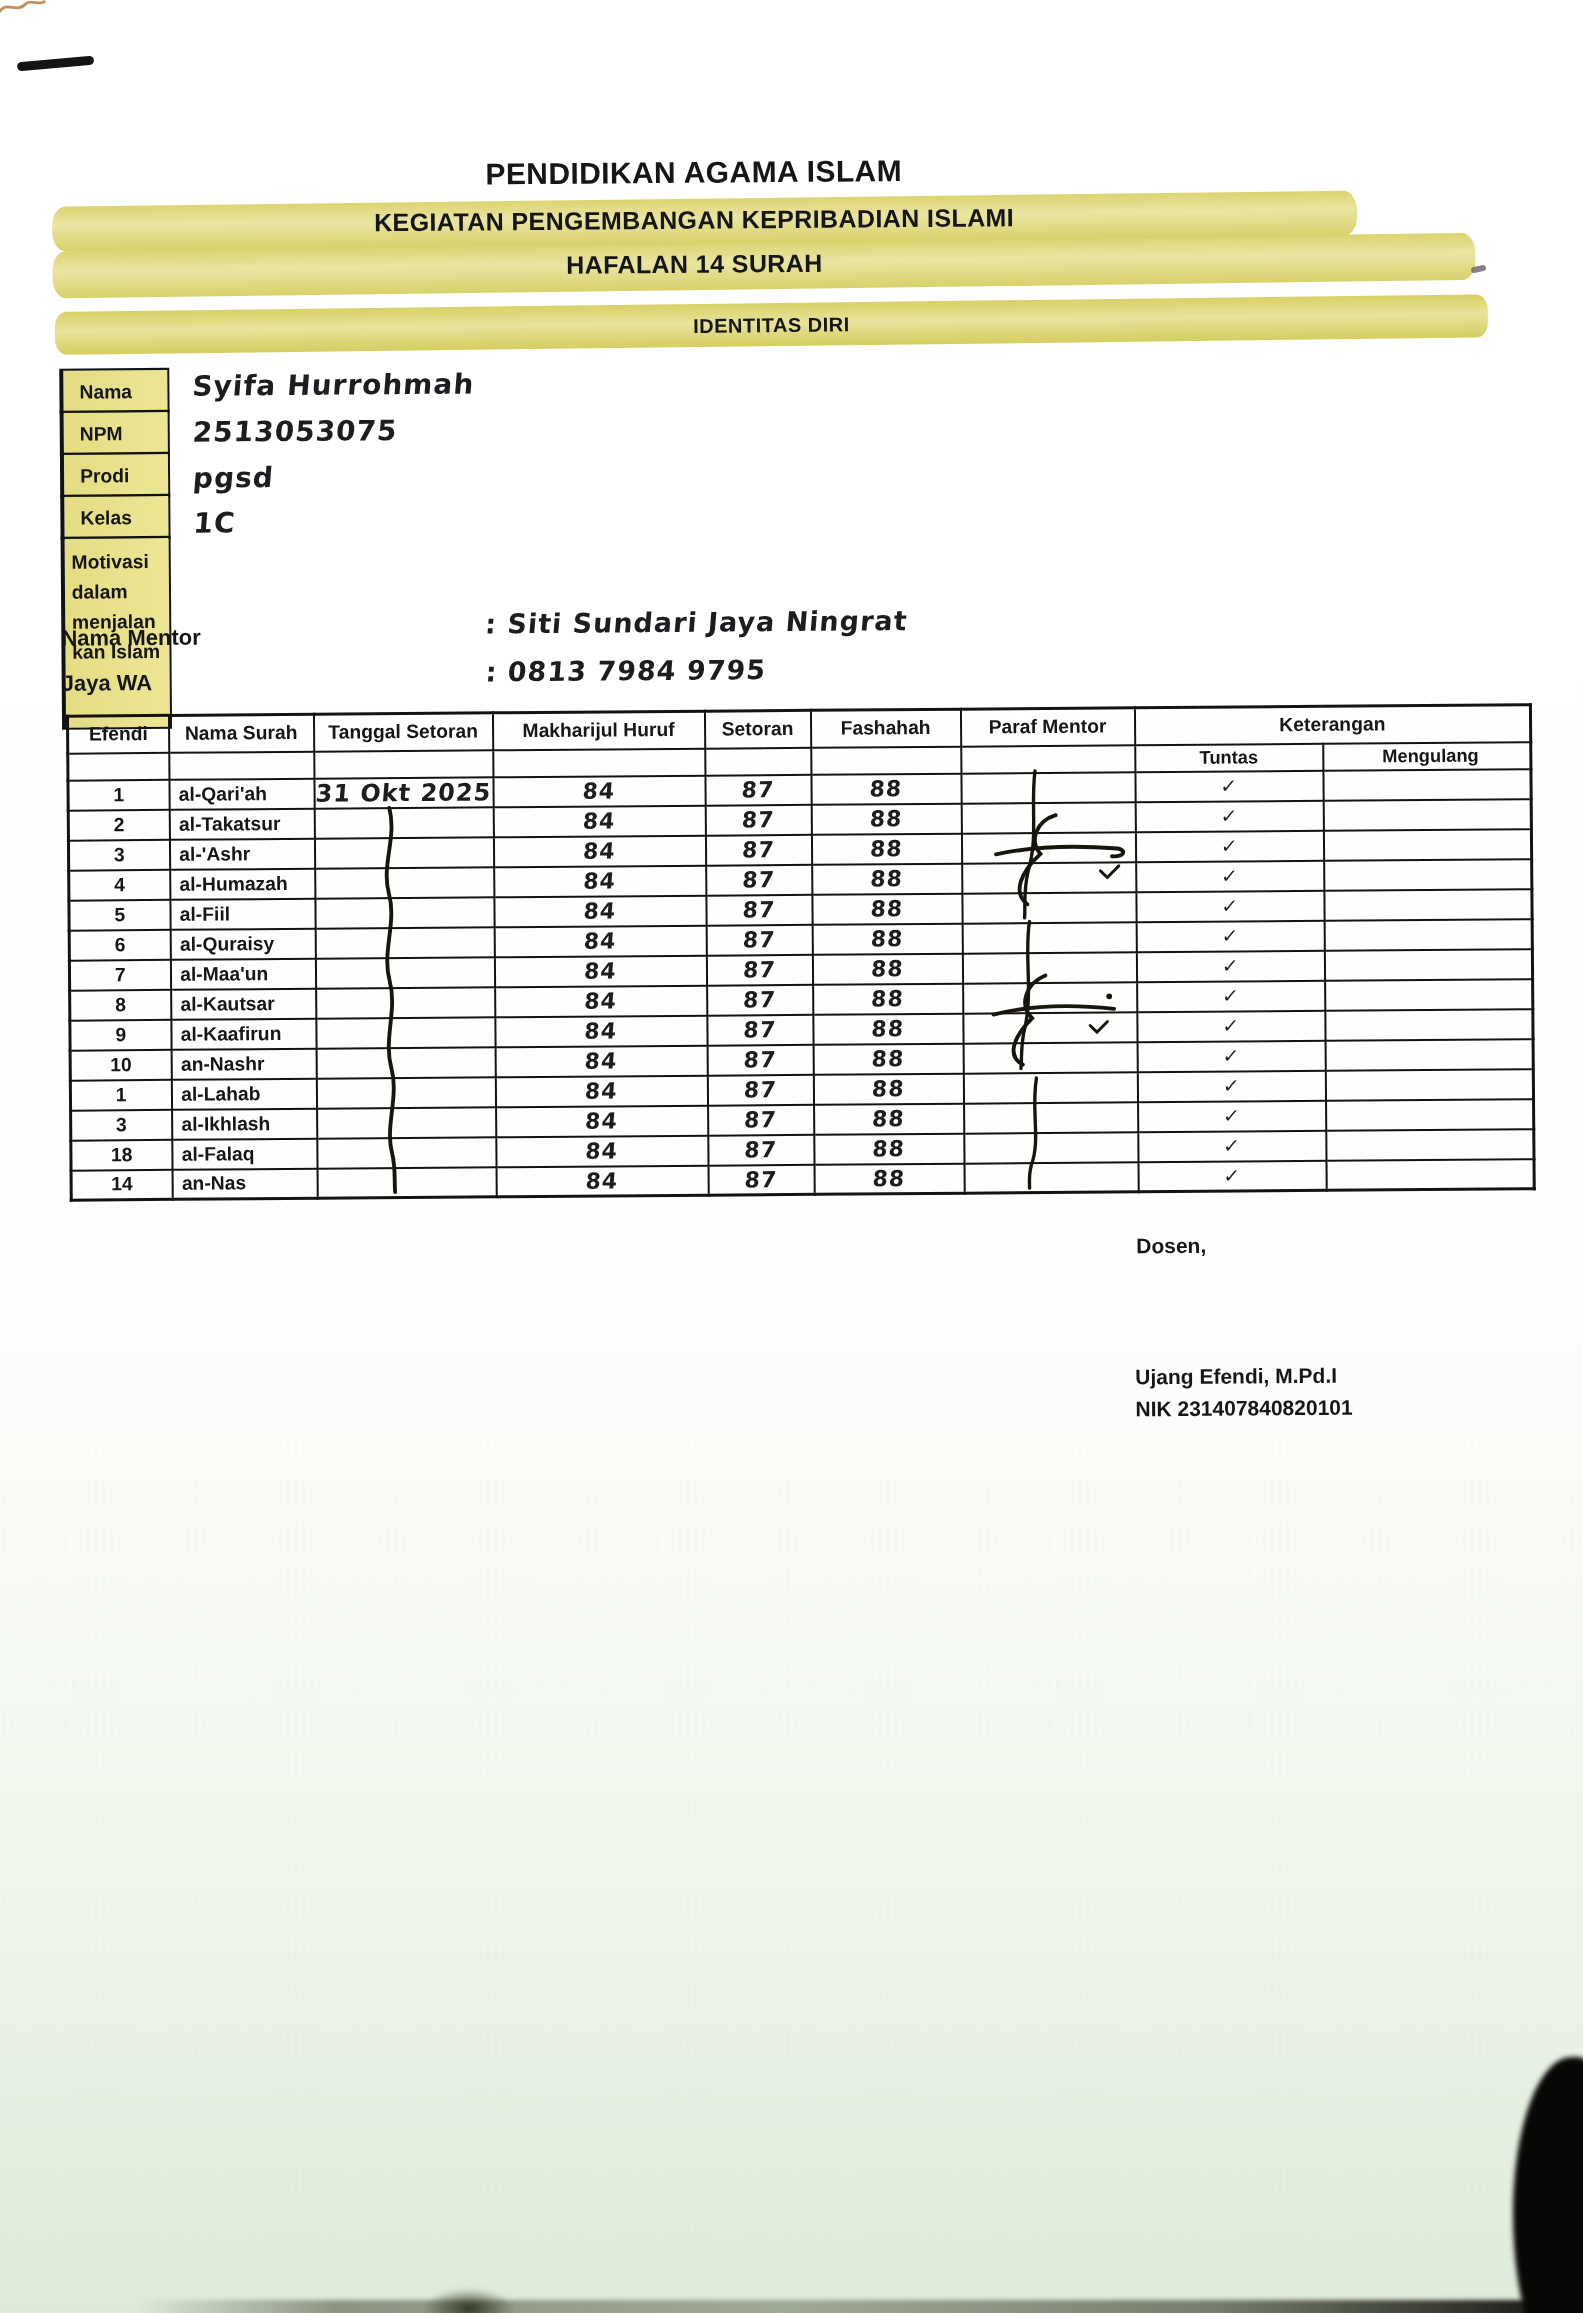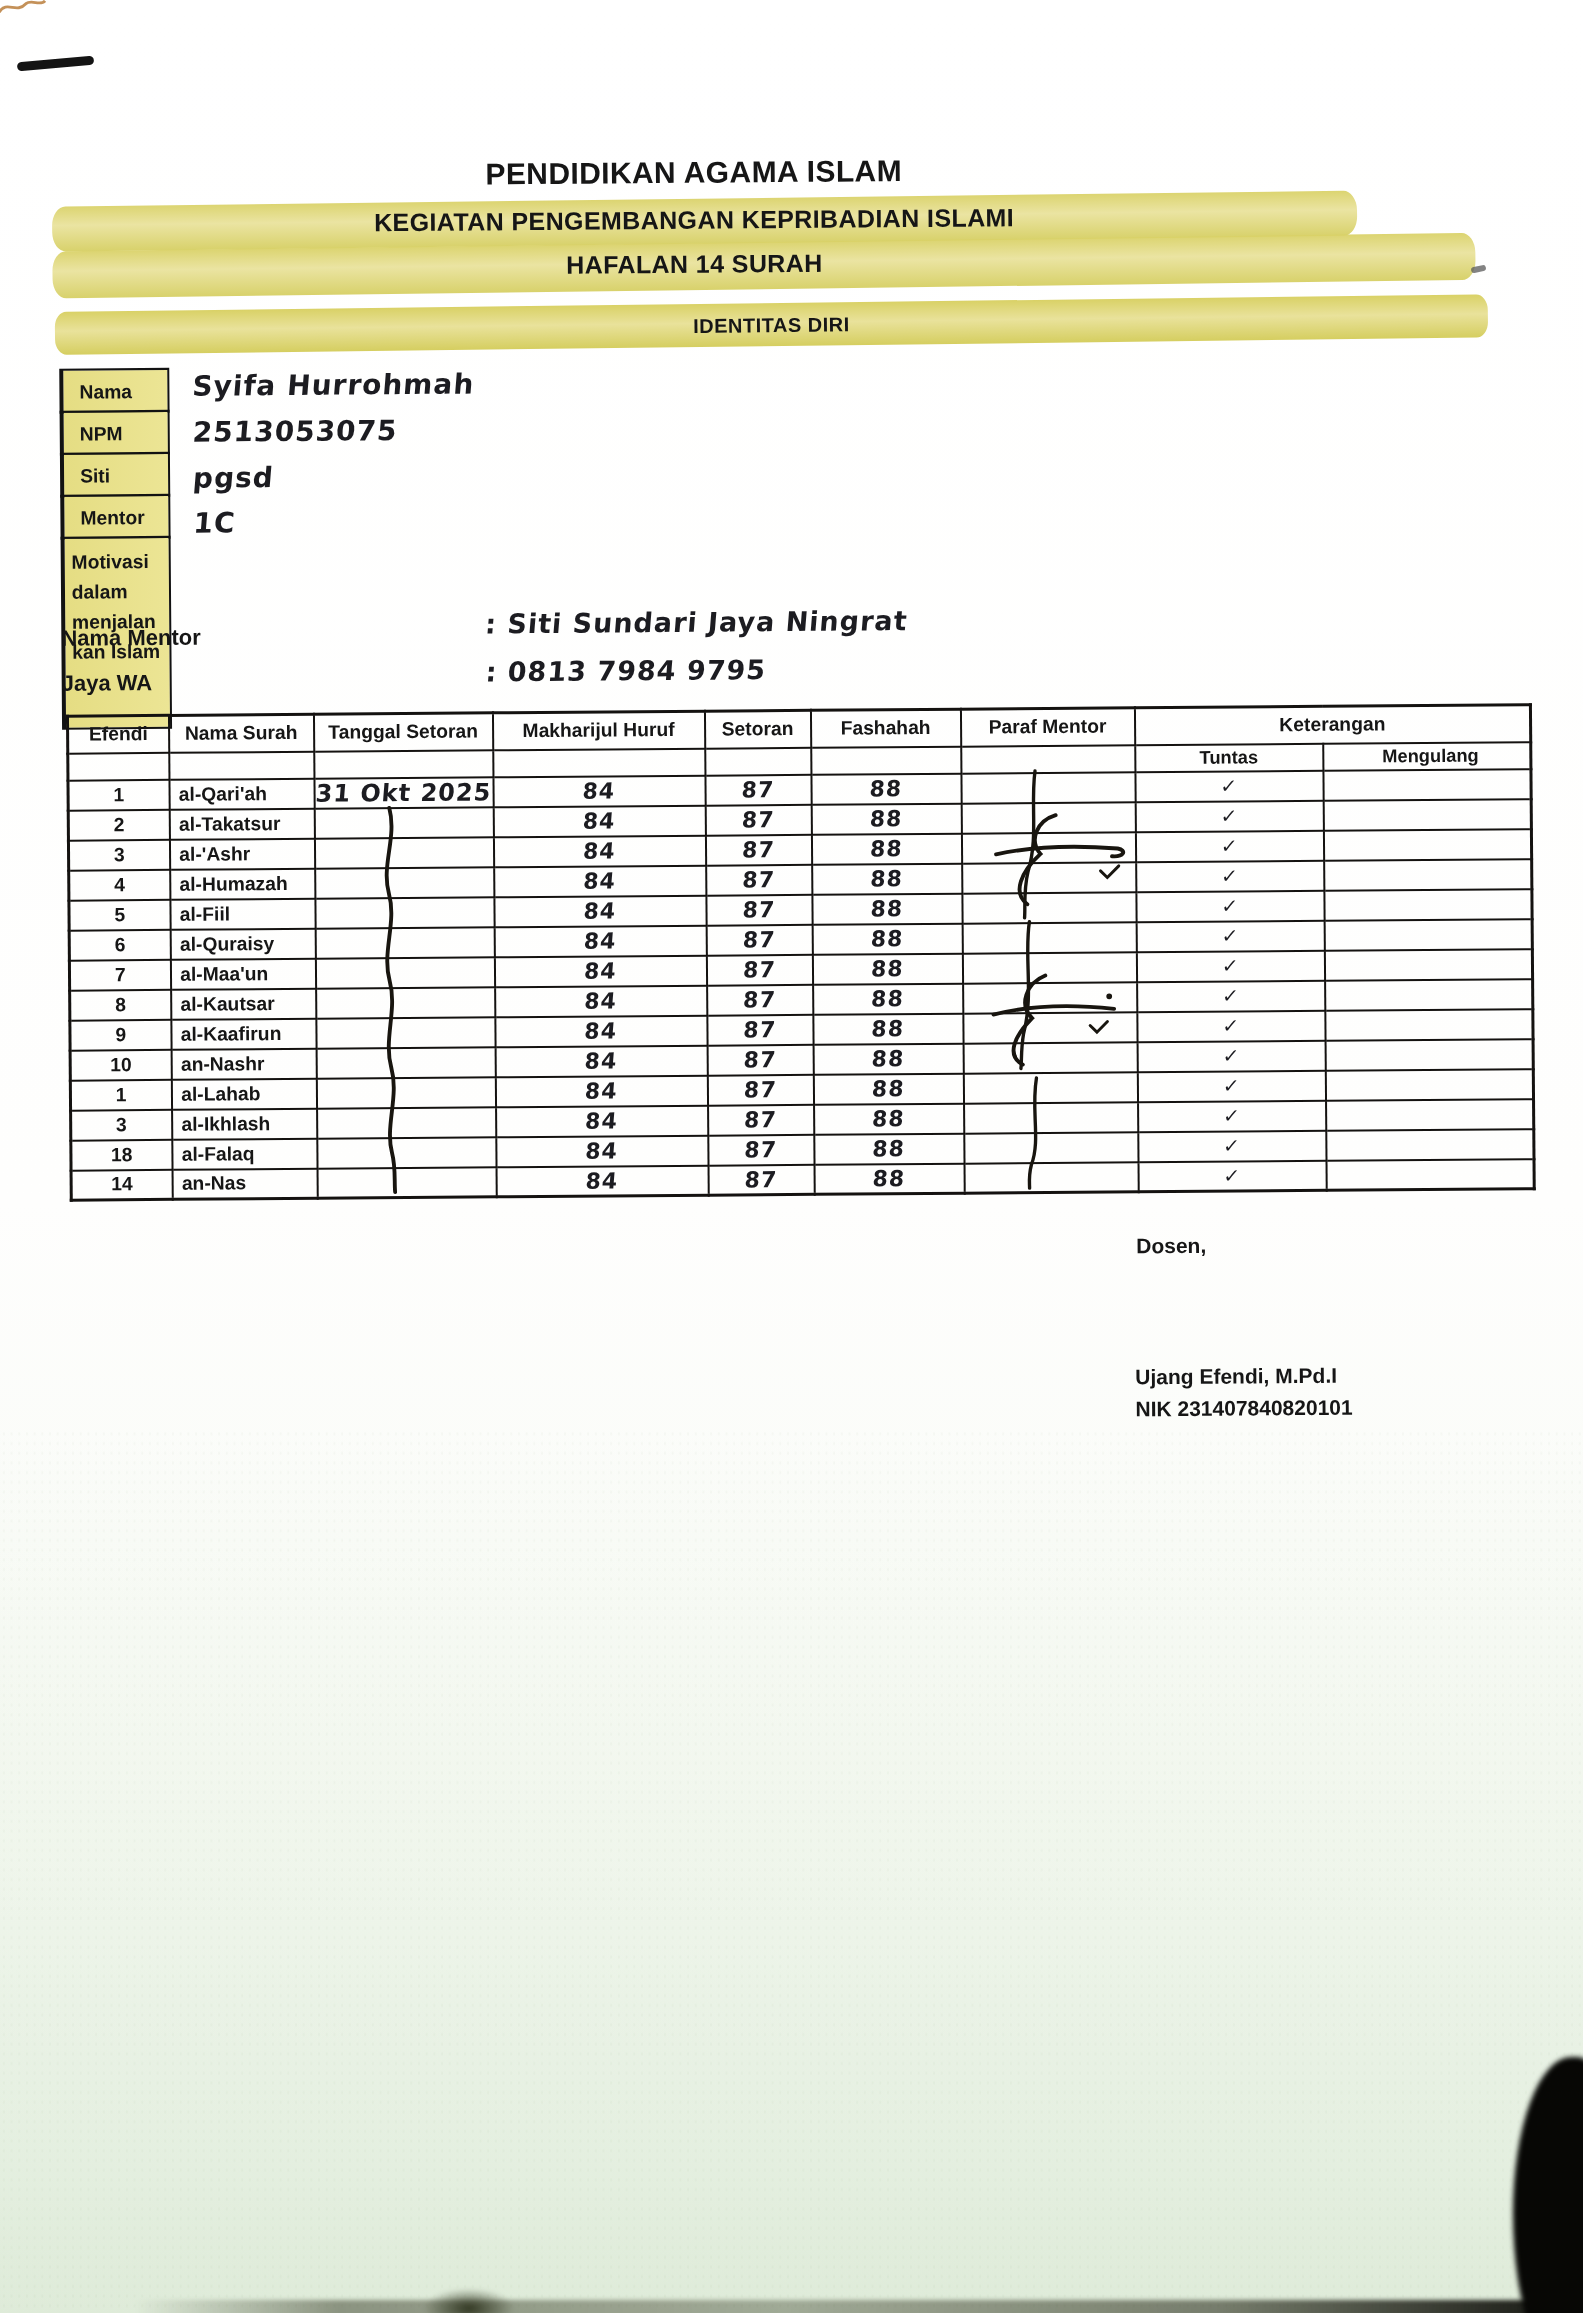--- a/index.html
+++ b/index.html
@@ -91,22 +91,22 @@
   <div class="hl hl3"></div>
   <div class="title title1">PENDIDIKAN AGAMA ISLAM</div>
   <div class="title title2">KEGIATAN PENGEMBANGAN KEPRIBADIAN ISLAMI</div>
   <div class="title title3">HAFALAN 14 SURAH</div>
   <div class="band-ident">IDENTITAS DIRI</div>
 
   <div id="identity-block">
     <div id="id-labels">
         <div class="id-label">Nama</div>
         <div class="id-label">NPM</div>
-        <div class="id-label">Siti</div>
-        <div class="id-label">Mentor</div>
+        <div class="id-label">Prodi</div>
+        <div class="id-label">Kelas</div>
         <div class="id-label">Motivasi dalam menjalan kan Islam</div>
       </div>
   <span class="id-value hand" style="top: 1.9px;">Syifa Hurrohmah</span>
       <span class="id-value hand" style="top: 48px;">2513053075</span>
       <span class="id-value hand" style="top: 94px;">pgsd</span>
       <span class="id-value hand" style="top: 139px;">1C</span>
     </div>
 
   <div class="mentor-label" style="top:620px">Nama Mentor</div>
   <div class="mentor-label" style="top:665px">Jaya WA</div>

